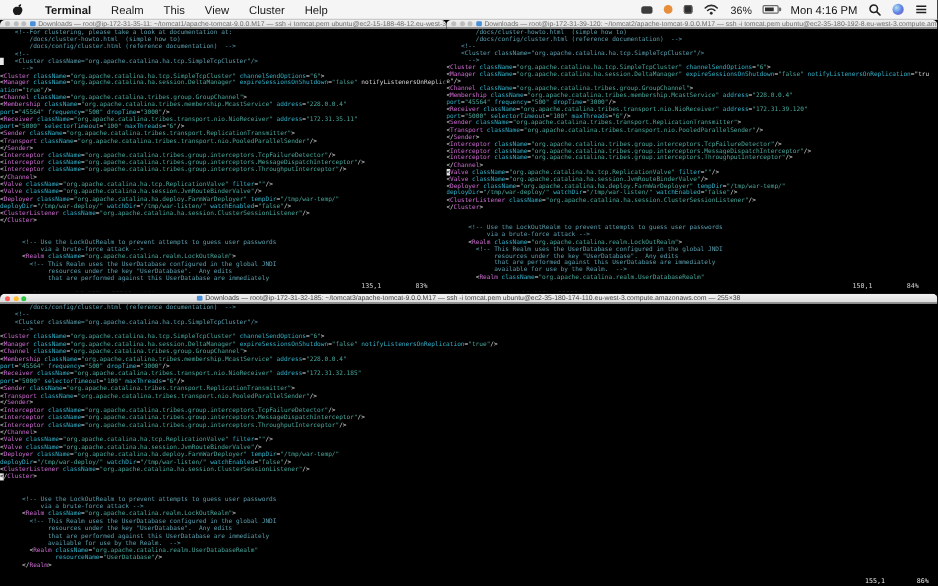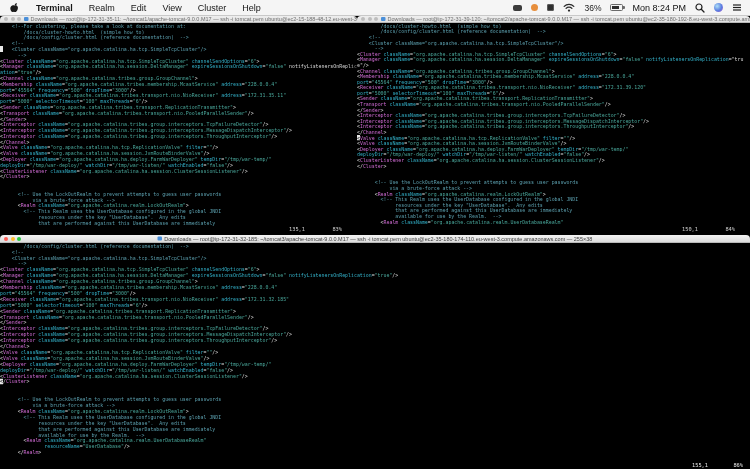--- a/index.html
+++ b/index.html
@@ -84,21 +84,21 @@
 <div class="menubar">
   <div class="mb-left">
     <span class="apple-wrap">
       <svg width="9" height="11" viewBox="0 0 9 11">
         <path d="M4.6 3 C5 1.7 6 1.3 6.9 1.3 C7 2.3 6.4 3.1 5.5 3.5 Z" fill="#1a1a1a"></path>
         <path d="M2.3 3.5 C3.1 3.2 3.9 3.5 4.5 3.5 C5.1 3.5 5.8 3.1 6.6 3.5 C7.9 4.1 8.3 5.8 7.6 7.4 C7.1 8.8 6.2 10 5.2 10 C4.7 10 4.4 9.7 3.9 9.7 C3.4 9.7 3.1 10 2.6 10 C1.6 10 0.7 8.5 0.4 7.2 C0 5.6 0.9 4 2.3 3.5 Z" fill="#1a1a1a"></path>
       </svg>
     </span>
     <span class="menu-item app">Terminal</span>
     <span class="menu-item">Realm</span>
-    <span class="menu-item">Edit</span>
+    <span class="menu-item">This</span>
     <span class="menu-item">View</span>
     <span class="menu-item">Cluster</span>
     <span class="menu-item">Help</span>
   </div>
   <div class="mb-right">
     <span class="mi">
         <span class="ic-rect"></span>
       </span>
     <span class="mi">
         <span class="ic-orange"></span>
@@ -112,21 +112,21 @@
         <path d="M3.1 5.4 A4 4 0 0 1 8.9 5.4" stroke="#2b2b2b" stroke-width="1.3" fill="none" stroke-linecap="round"></path>
         <circle cx="6" cy="7.6" r="1.15" fill="#2b2b2b"></circle>
       </svg>
     </span>
     <span class="txt">36%</span>
     <span class="mi">
         <span class="battery">
           <span class="fill"></span>
         </span>
       </span>
-    <span class="clock">Mon 8:24 PM</span>
+    <span class="clock">Mon 4:16 PM</span>
     <span class="mi">
       <svg width="10" height="10" viewBox="0 0 10 10">
         <circle cx="4" cy="4" r="3" stroke="#1f1f1f" stroke-width="1.2" fill="none"></circle>
         <line x1="6.3" y1="6.3" x2="9" y2="9" stroke="#1f1f1f" stroke-width="1.3" stroke-linecap="round"></line>
       </svg>
     </span>
     <span class="mi">
         <span class="ic-siri"></span>
       </span>
     <span class="mi">

